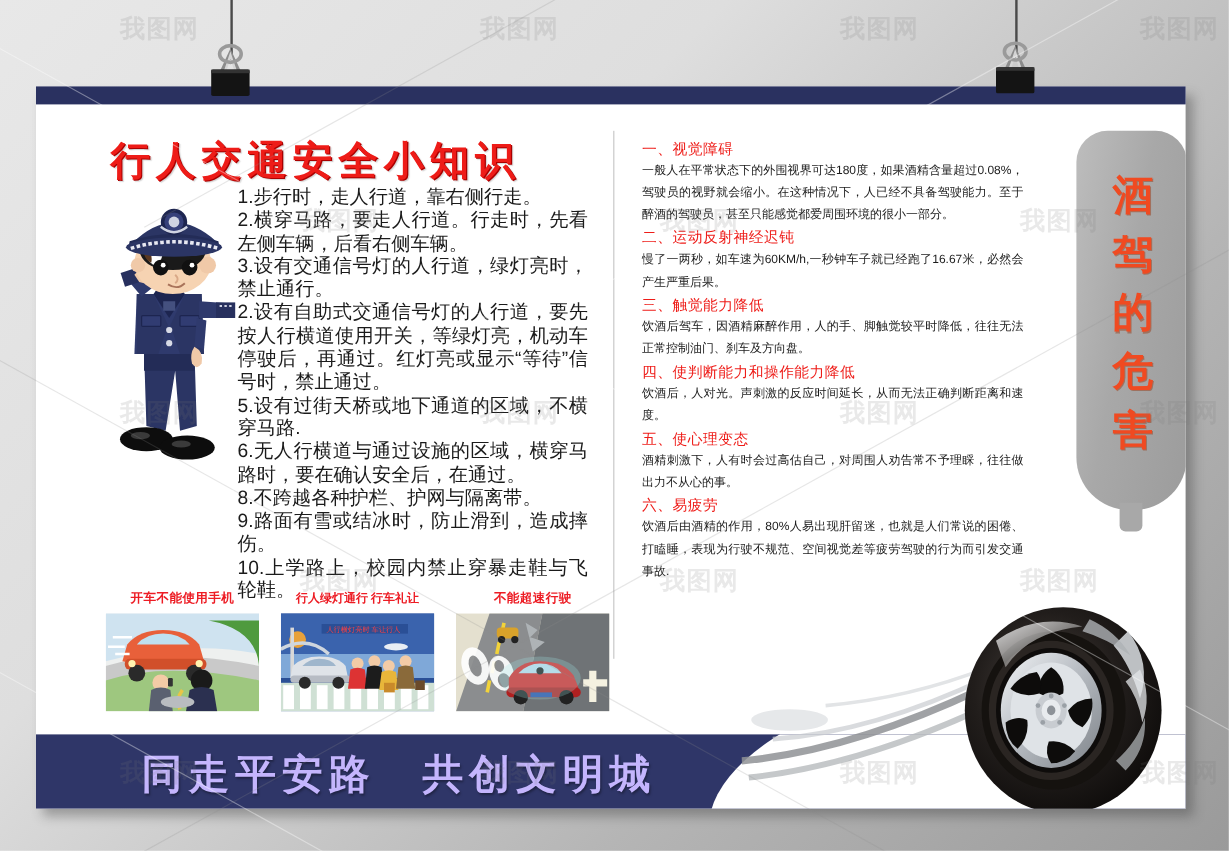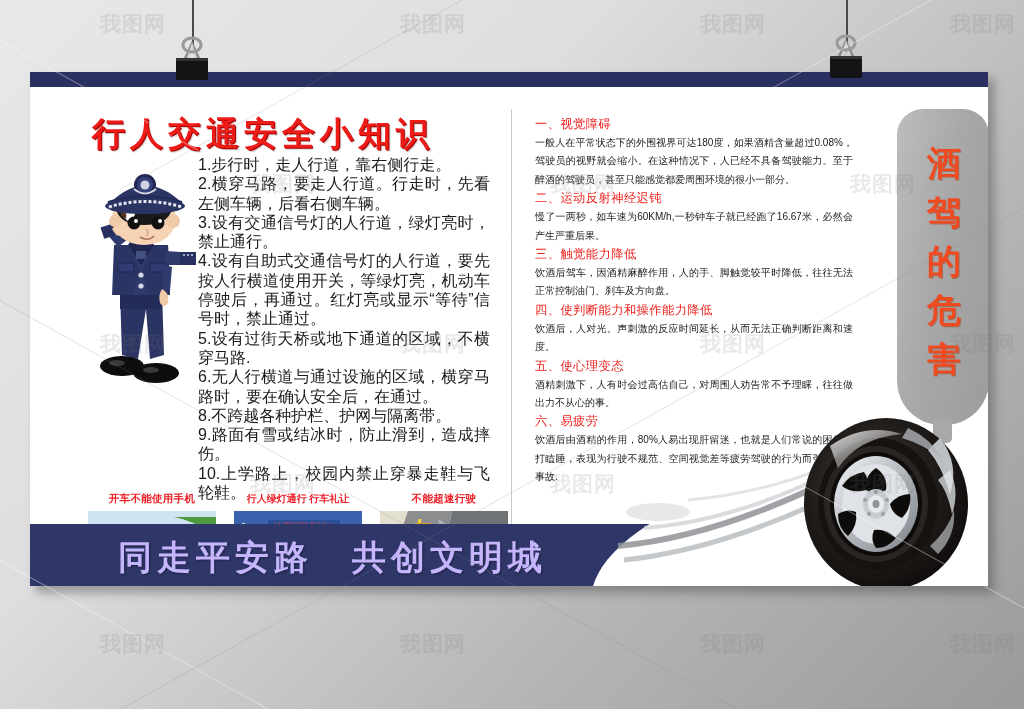--- a/index.html
+++ b/index.html
@@ -17,21 +17,21 @@
   }
   .wm-line { position:absolute; background:rgba(255,255,255,.38); height:1px; transform-origin:0 0; }
   .wm-line.d2 { background:rgba(140,140,140,.22); }
 
   
   .wire { position:absolute; width:2px; background:#4a4a4a; z-index:12; }
   .clip { position:absolute; z-index:13; }
 
   
   #board {
-    position:absolute; left:30px; top:72px; width:958px; height:514px;
+    position:absolute; left:30px; top:72px; width:958px; height:602px;
     background:#ffffff; z-index:10;
     box-shadow:6px 7px 9px rgba(60,60,60,.40);
   }
   #board-topbar { position:absolute; left:0; top:0; width:100%; height:15px; background:#2a3160; }
   #board-inner { position:absolute; left:0; top:15px; right:0; bottom:0; overflow:hidden; }
 
   
   #page-title {
     position:absolute; left:62px; top:25px; font-size:33px; font-weight:bold;
     color:#ee1c18; letter-spacing:5px;
@@ -208,21 +208,21 @@
           <circle cx="69" cy="26" r="8" fill="#36407a"></circle>
           <circle cx="69" cy="26" r="4.5" fill="#cfd3e2"></circle>
           <path d="M58 30 q11 9 22 0" stroke="#cfd3e2" stroke-width="2" fill="none"></path>
         </svg>
       </div>
 
       <ul id="rules-list">
         <li>1.步行时，走人行道，靠右侧行走。</li>
         <li>2.横穿马路，要走人行道。行走时，先看左侧车辆，后看右侧车辆。</li>
         <li>3.设有交通信号灯的人行道，绿灯亮时，禁止通行。</li>
-        <li>4.设有自助式交通信号灯的人行道，要先按人行横道使用开关，等绿灯亮，机动车停驶后，再通过。红灯亮或显示“等待”信号时，禁止通过。</li>
+        <li>2.设有自助式交通信号灯的人行道，要先按人行横道使用开关，等绿灯亮，机动车停驶后，再通过。红灯亮或显示“等待”信号时，禁止通过。</li>
         <li>5.设有过街天桥或地下通道的区域，不横穿马路.</li>
         <li>6.无人行横道与通过设施的区域，横穿马路时，要在确认安全后，在通过。</li>
         <li>8.不跨越各种护栏、护网与隔离带。</li>
         <li>9.路面有雪或结冰时，防止滑到，造成摔伤。</li>
         <li>10.上学路上，校园内禁止穿暴走鞋与飞轮鞋。</li>
       </ul>
 
       <div id="pic-row">
 
         <div class="pic-cell" style="left:0;">

